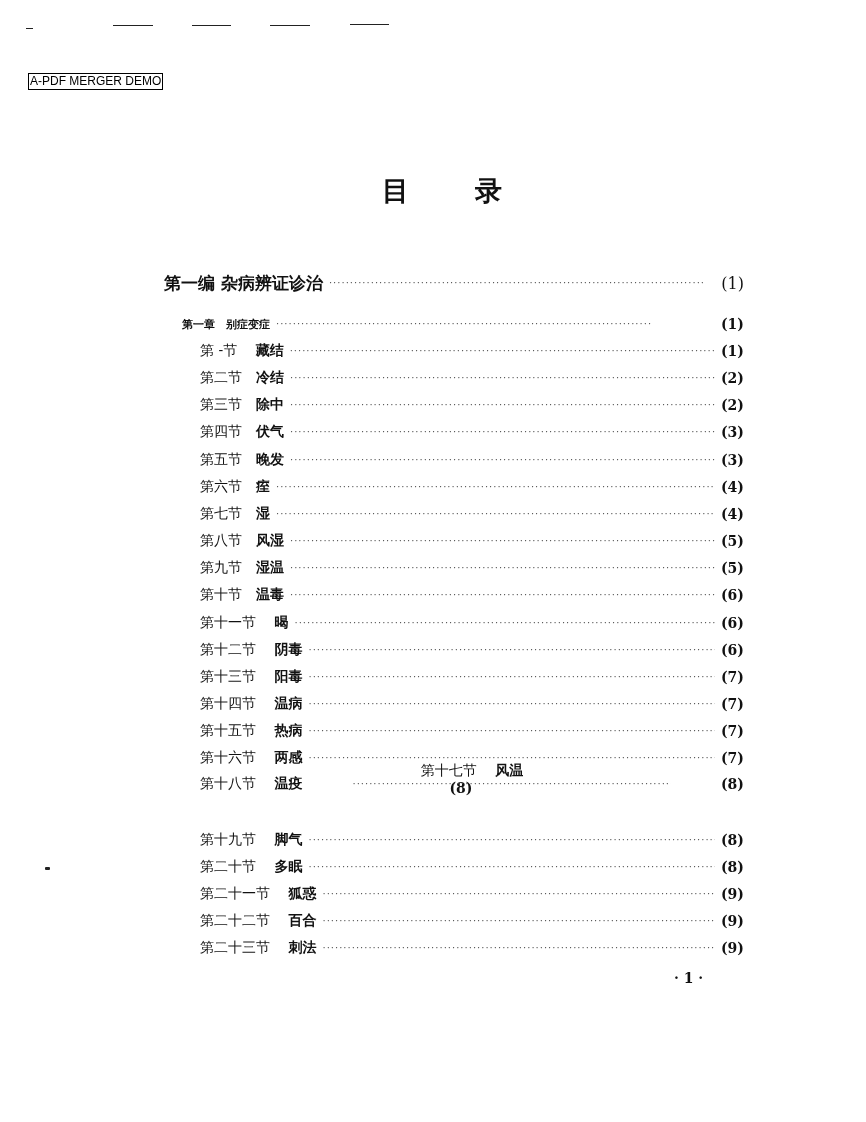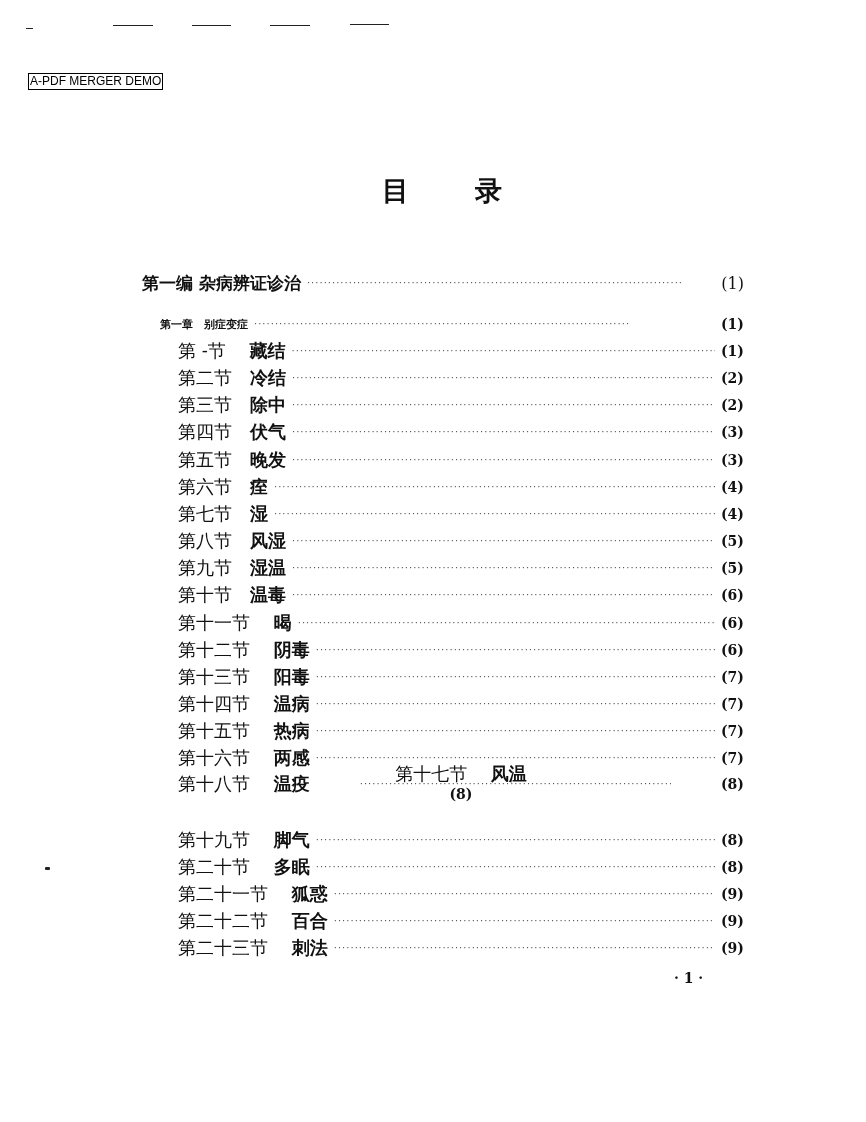--- a/index.html
+++ b/index.html
@@ -6,31 +6,31 @@
   body { width: 866px; height: 1122px; position: relative; overflow: hidden;
          font-family: "DejaVu Serif", "Liberation Serif", serif; color: #111; }
   .topline { position: absolute; top: 25px; height: 1px; background: #222; }
   .demo { position: absolute; left: 28px; top: 73px; border: 1px solid #000;
           font-family: "Liberation Sans", sans-serif; font-size: 12px; line-height: 15px;
           padding: 0 1px; color: #000; }
   .title { position: absolute; top: 173px; left: 0; width: 866px; height: 40px; }
   .title span { position: absolute; font-size: 27px; font-weight: bold;
                 font-family: "DejaVu Sans", sans-serif; }
   .row { position: absolute; display: flex; align-items: center; height: 22px; }
-  .row .lbl { white-space: pre; font-weight: bold; }
+  .row .lbl { white-space: pre; font-weight: bold; margin-left: 22px; }
   .row .dots { flex: 1; overflow: hidden; white-space: nowrap; color: #444;
                font-size: 10px; letter-spacing: 1px; margin: 0 6px; line-height: 22px; }
   .row .pg { font-size: 14px; white-space: nowrap; font-weight: bold; }
   .part { left: 142px; width: 602px; top: 272px; }
   .part .lbl { font-size: 17px; font-family: "DejaVu Sans", sans-serif; }
   .part .pg { font-size: 16px; font-weight: normal; }
   .chapter { left: 160px; width: 584px; top: 313px; }
   .chapter .lbl { font-size: 11px; font-family: "DejaVu Sans", sans-serif; }
   .section { left: 178px; width: 566px; }
-  .section .lbl { font-size: 18px; font-weight: normal; }
+  .section .lbl { font-size: 14px; font-weight: normal; }
   .section .name { font-weight: bold; }
   .pagenum { position: absolute; left: 674px; top: 970px; font-size: 14px; font-weight: bold; }
   .speck { position: absolute; left: 45px; top: 867px; width: 5px; height: 3px; background: #222; border-radius: 1px; }
 </style>
 </head>
 <body>
 
 <div class="topline" style="left:26px;width:7px;top:28px;"></div>
 <div class="topline" style="left:113px;width:40px;"></div>
 <div class="topline" style="left:192px;width:39px;"></div>

